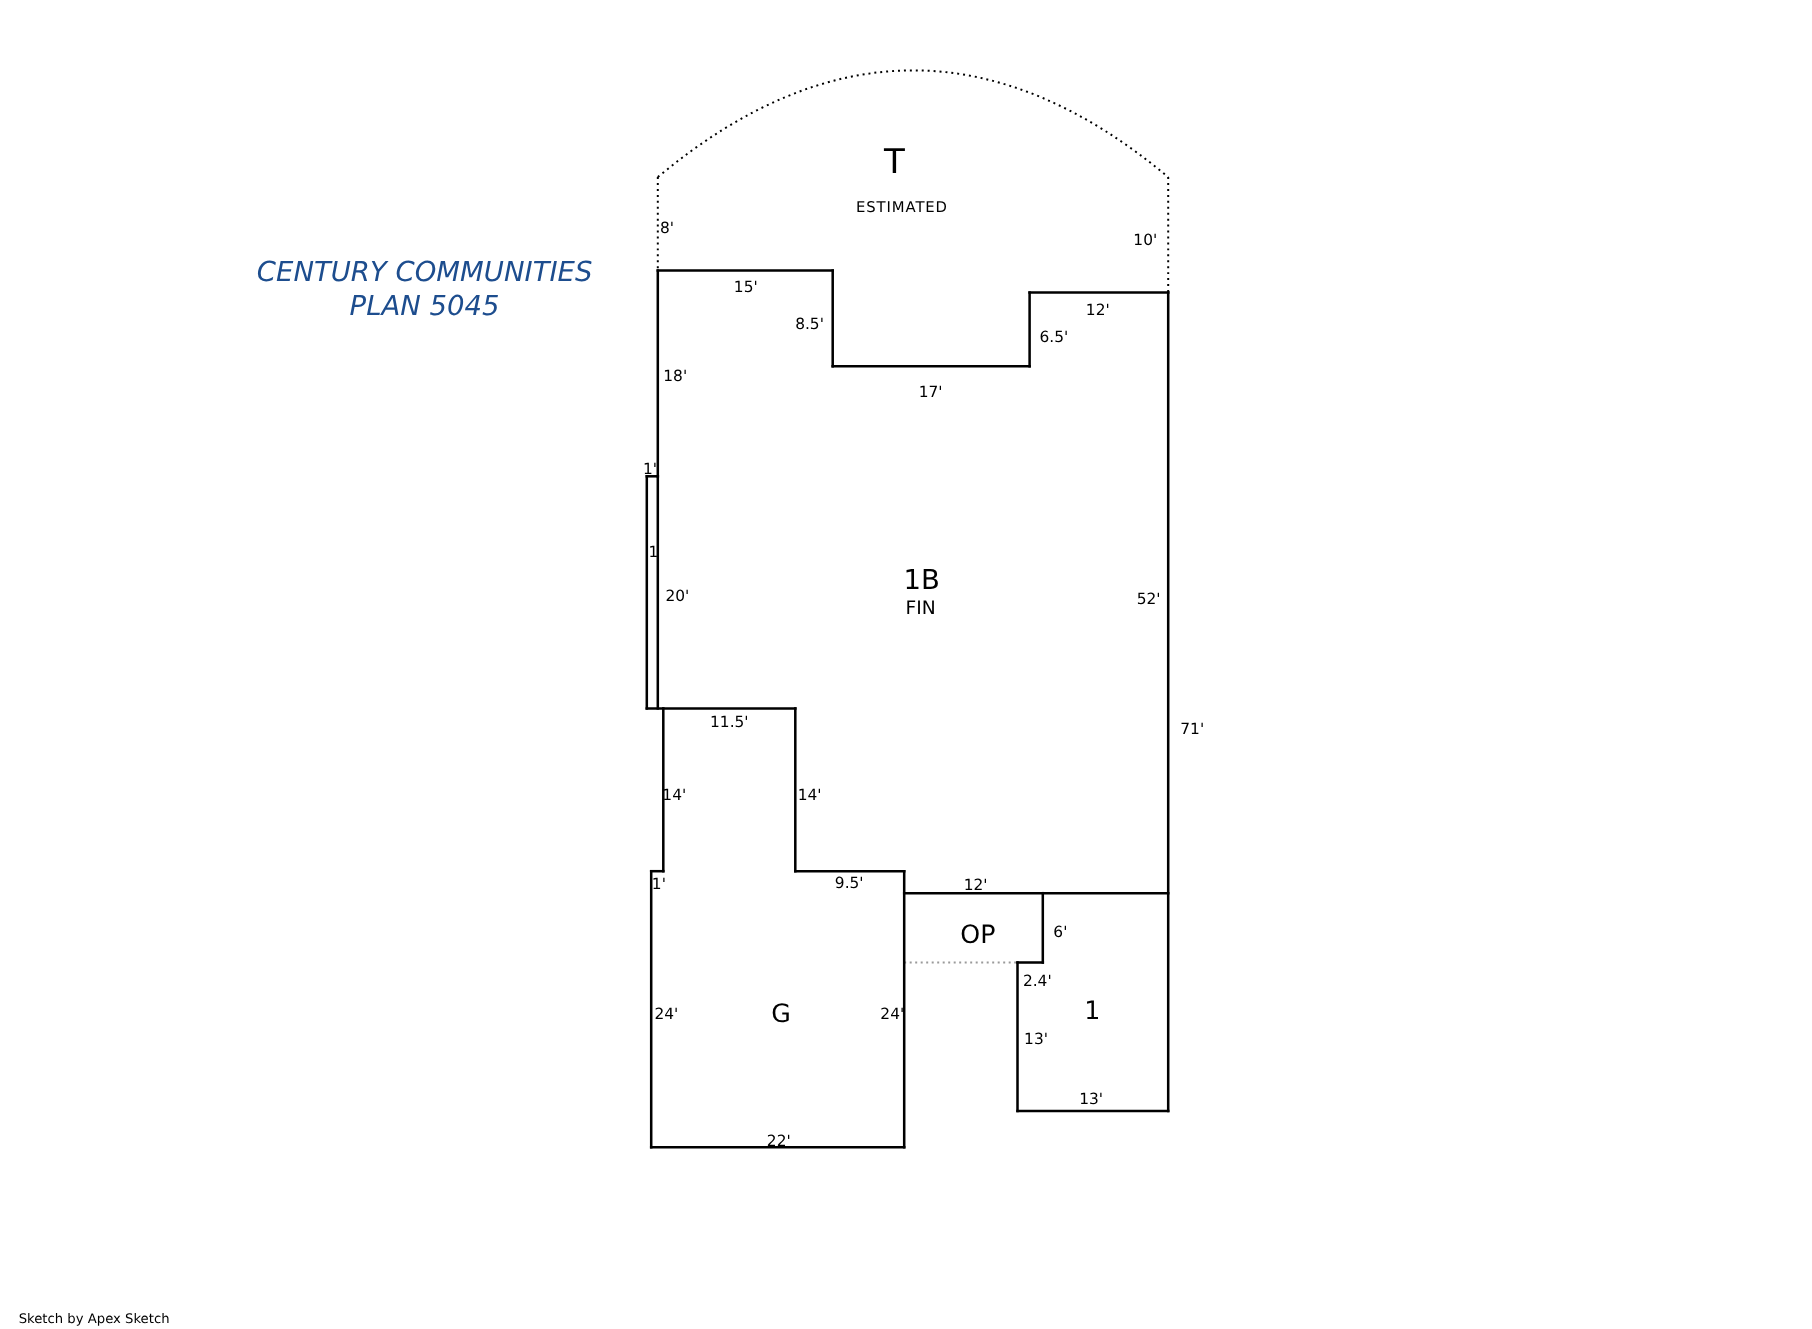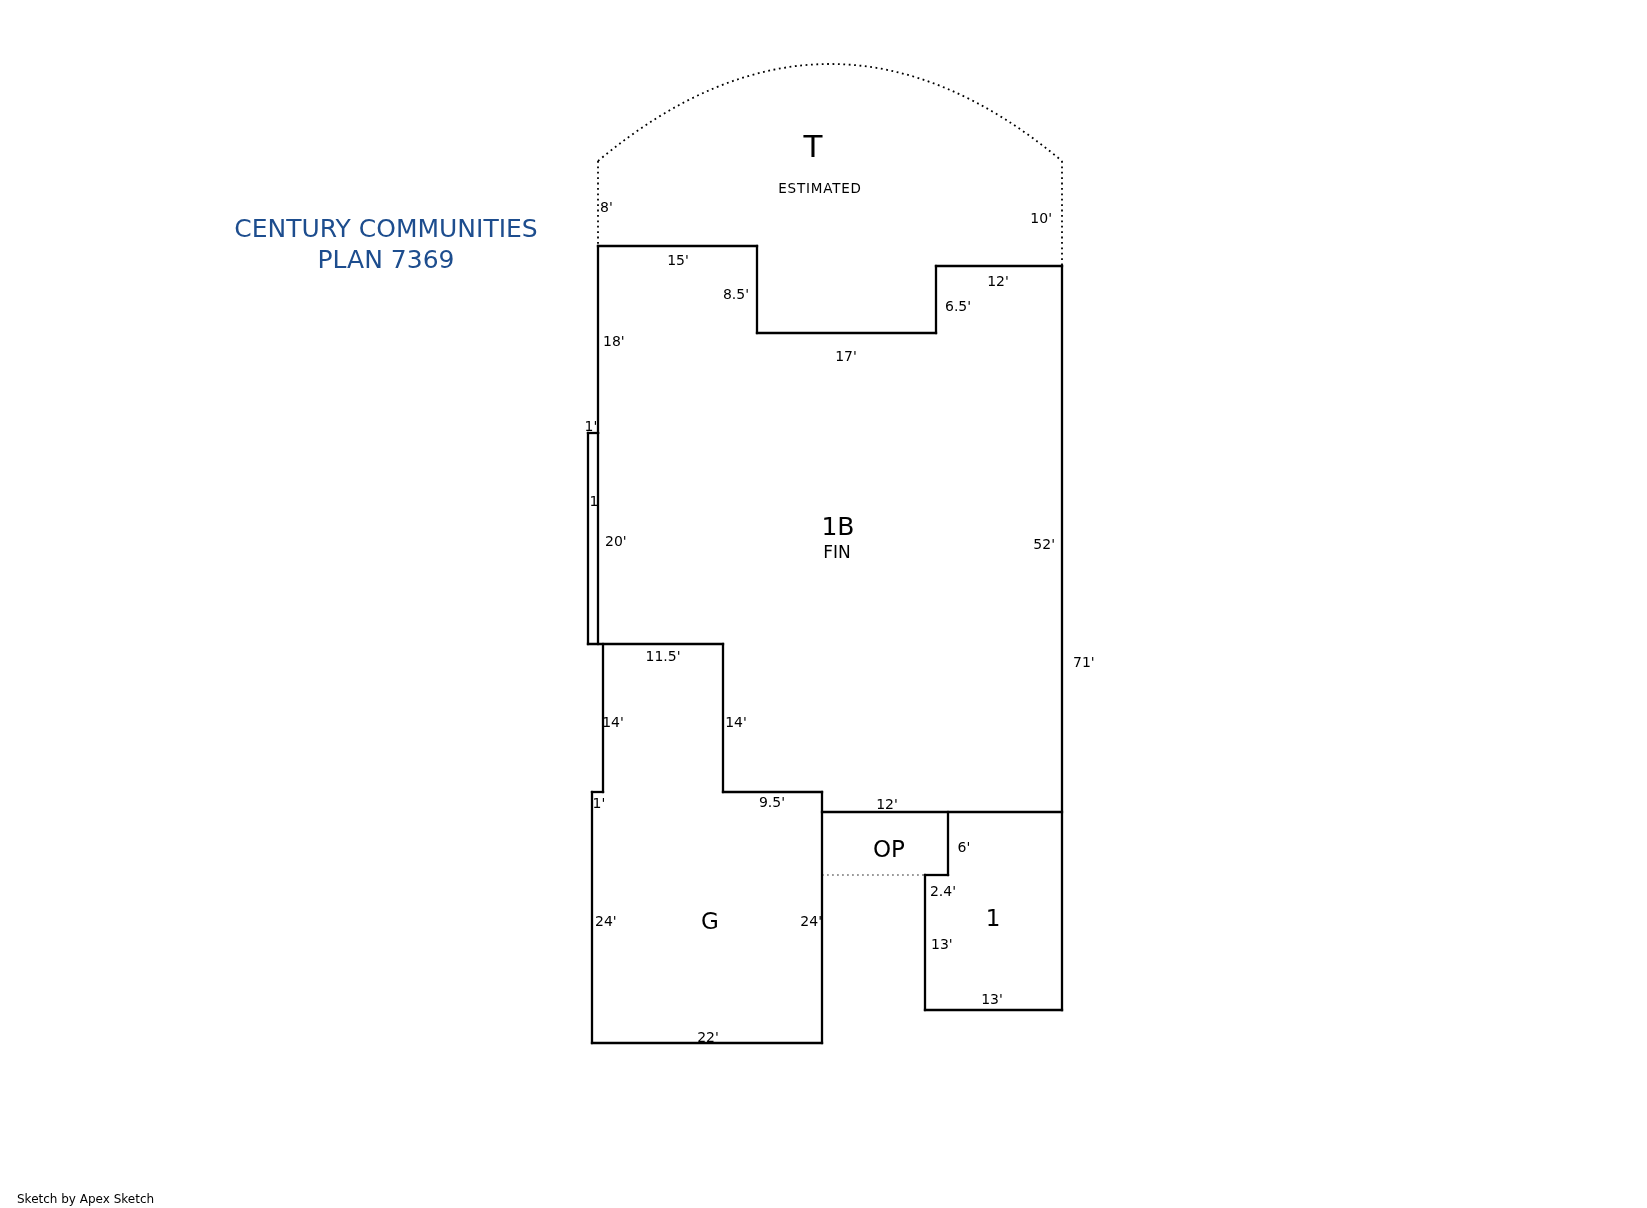--- a/index.html
+++ b/index.html
@@ -20,26 +20,27 @@
     left: 0;
     top: 0;
   }
   svg text {
     font-family: "DejaVu Sans", "Liberation Sans", sans-serif;
     fill: #000000;
   }
   .title {
     position: absolute;
     left: 200px;
-    top: 213px;
+    top: 231px;
     width: 372px;
     text-align: center;
     font-size: 25px;
     line-height: 31px;
     font-weight: 400;
+    font-style: italic;
   }
   .credit {
     position: absolute;
     left: 17px;
     top: 1192px;
     font-size: 12px;
     color: #000000;
   }
 </style>
 </head>
@@ -105,18 +106,18 @@
       <text x="943" y="896" text-anchor="middle" font-size="14" fill="#000000">2.4'</text>
       <text x="931" y="949" text-anchor="start" font-size="14" fill="#000000">13'</text>
       <text x="992" y="1004" text-anchor="middle" font-size="14" fill="#000000">13'</text>
       <text x="595" y="926" text-anchor="start" font-size="14" fill="#000000">24'</text>
       <text x="822" y="926" text-anchor="end" font-size="14" fill="#000000">24'</text>
       <text x="708" y="1042" text-anchor="middle" font-size="14" fill="#000000">22'</text>
     </svg>
 
   <div class="title" style="color: rgb(29, 77, 142);">
     <div>CENTURY COMMUNITIES</div>
-    <div>PLAN 7369</div>
+    <div>PLAN 5045</div>
   </div>
 
   <div class="credit">Sketch by Apex Sketch</div>
 
 </div>
 
 </body></html>

